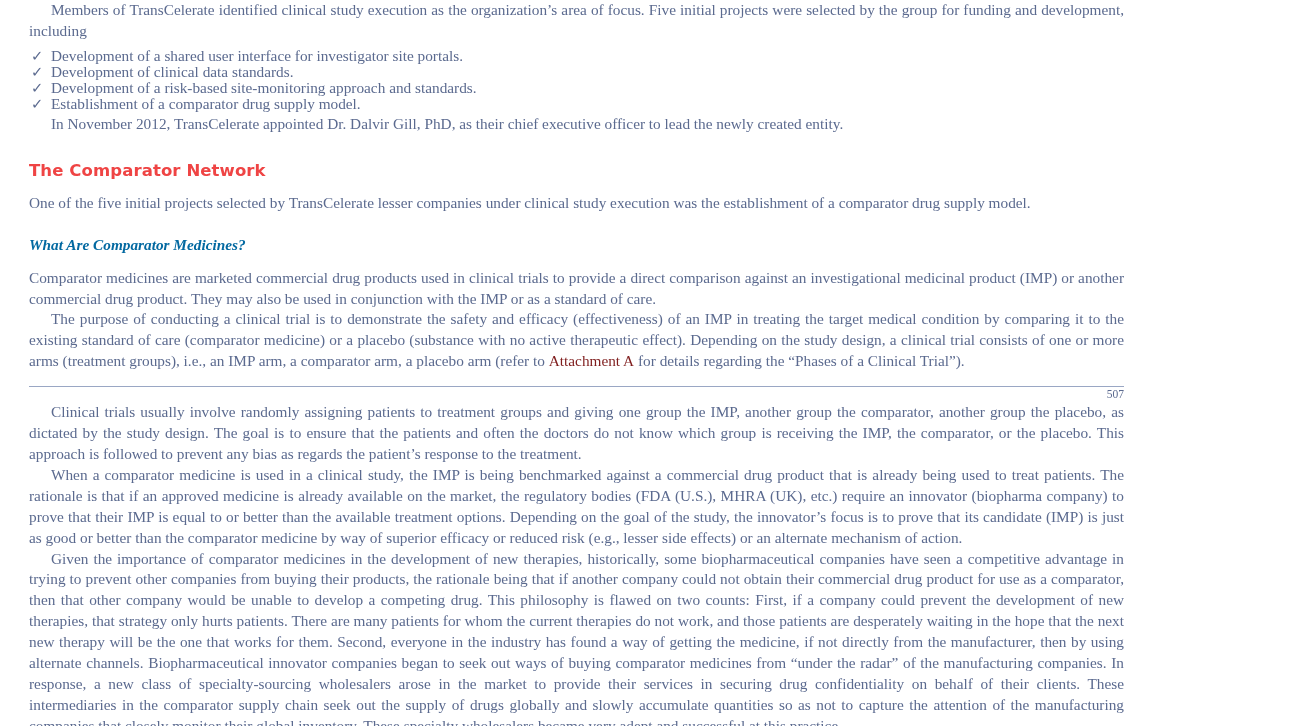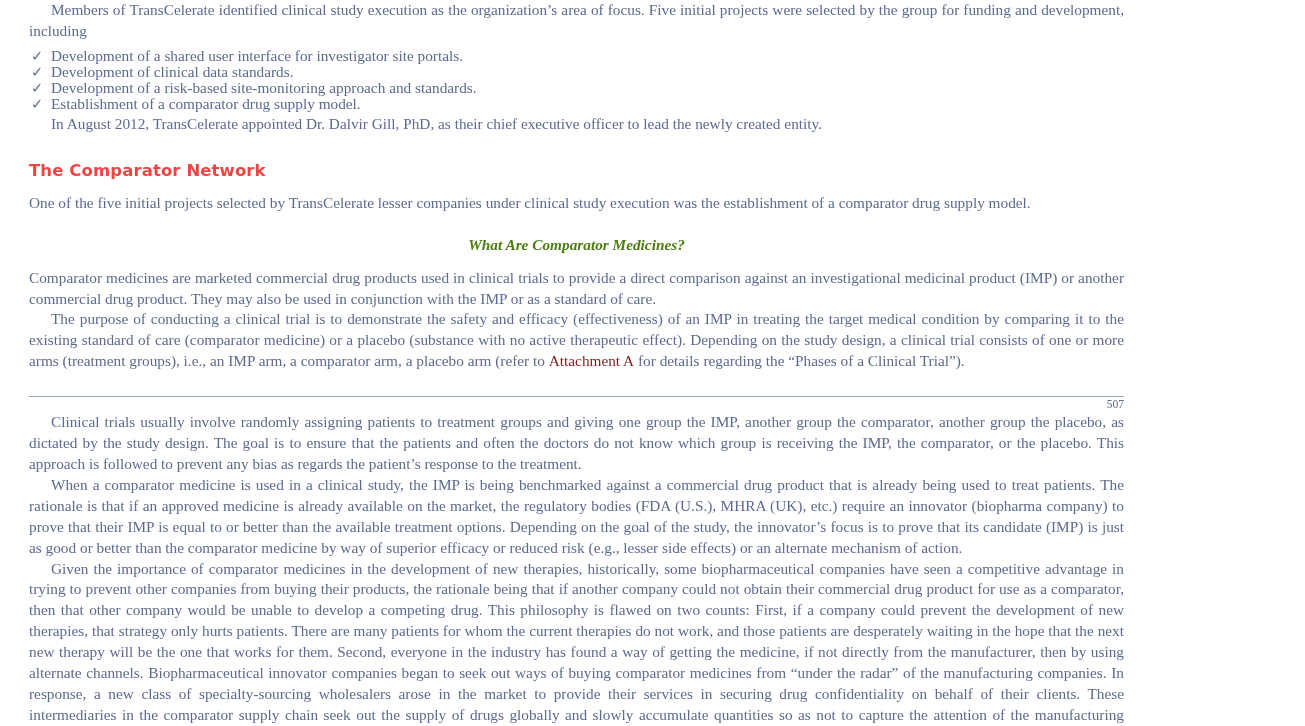--- a/index.html
+++ b/index.html
@@ -59,32 +59,31 @@
     font-weight: bold;
     color: #ef4444;
     margin: 26px 0 13px 0;
     letter-spacing: 0.1px;
   }
   h3.sub-title {
     font-family: "Liberation Serif", serif;
     font-size: 15.3px;
     font-weight: bold;
     font-style: italic;
-    color: #4d7c0f;
+    color: #0369a1;
     margin: 22px 0 14px 0;
-    text-align: center;
   }
   .link {
     color: #7f1d1d;
     text-decoration: none;
     font-weight: 500;
   }
   .rule-row {
     position: relative;
-    margin-top: 20px;
+    margin-top: 10px;
     height: 20px;
   }
   .rule-line {
     position: absolute;
     left: 0;
     right: 0;
     top: 4px;
     border-top: 1px solid #9aa7c4;
   }
   .page-number {
@@ -110,21 +109,21 @@
 
   <p class="top-para">Members of TransCelerate identified clinical study execution as the organization’s area of focus. Five initial projects were selected by the group for funding and development, including</p>
 
   <ul class="bullets">
     <li><span class="check">✓</span><span>Development of a shared user interface for investigator site portals.</span></li>
     <li><span class="check">✓</span><span>Development of clinical data standards.</span></li>
     <li><span class="check">✓</span><span>Development of a risk-based site-monitoring approach and standards.</span></li>
     <li><span class="check">✓</span><span>Establishment of a comparator drug supply model.</span></li>
   </ul>
 
-  <p class="lead">In August 2012, TransCelerate appointed Dr. Dalvir Gill, PhD, as their chief executive officer to lead the newly created entity.</p>
+  <p class="lead">In November 2012, TransCelerate appointed Dr. Dalvir Gill, PhD, as their chief executive officer to lead the newly created entity.</p>
 
   <h2 class="section-title">The Comparator Network</h2>
 
   <p>One of the five initial projects selected by TransCelerate lesser companies under clinical study execution was the establishment of a comparator drug supply model.</p>
 
   <h3 class="sub-title">What Are Comparator Medicines?</h3>
 
   <div class="body-block">
     <p>Comparator medicines are marketed commercial drug products used in clinical trials to provide a direct comparison against an investigational medicinal product (IMP) or another commercial drug product. They may also be used in conjunction with the IMP or as a standard of care.</p>
     <p class="indent"><span>The purpose of conducting a clinical trial is to demonstrate the safety and efficacy (effectiveness) of an IMP in treating the target medical condition by comparing it to the existing standard of care (comparator medicine) or a placebo (substance with no active therapeutic effect). Depending on the study design, a clinical trial consists of one or more arms (treatment groups), i.e., an IMP arm, a comparator arm, a placebo arm (refer to </span><a href="#" class="link">Attachment A</a><span> for details regarding the “Phases of a Clinical Trial”).</span></p>

